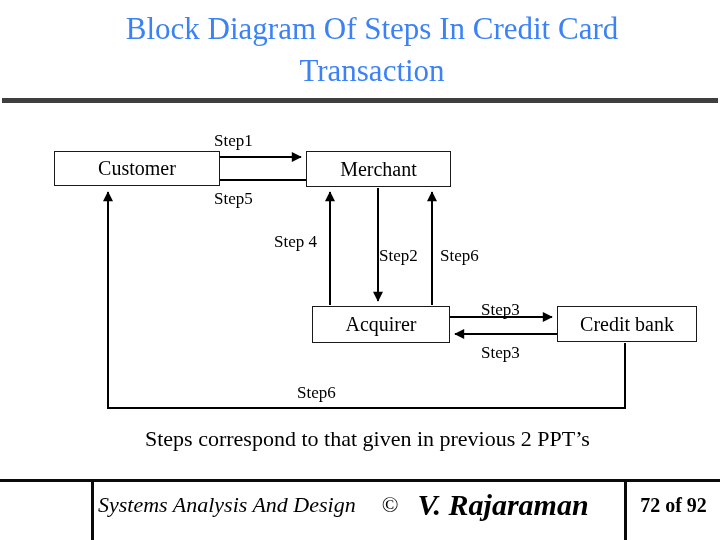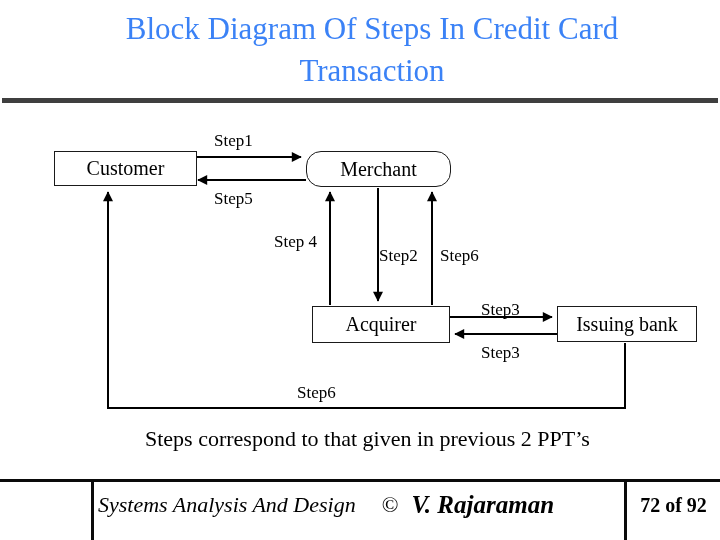--- a/index.html
+++ b/index.html
@@ -15,22 +15,22 @@
   }
   .title-bar{
     position:absolute;left:2px;top:98px;width:716px;height:5px;background:#3f3f3f;
   }
   
   .dbox{
     position:absolute;border:1.5px solid #1a1a1a;background:#fff;
     display:flex;align-items:center;justify-content:center;
     font-size:20px;box-sizing:border-box;
   }
-  #box-customer{left:54px;top:151px;width:143px;height:35px;}
-  #box-merchant{left:306px;top:151px;width:145px;height:36px;border-radius:15px;}
+  #box-customer{left:54px;top:151px;width:166px;height:35px;}
+  #box-merchant{left:306px;top:151px;width:145px;height:36px;}
   #box-acquirer{left:312px;top:306px;width:138px;height:37px;}
   #box-issuing{left:557px;top:306px;width:140px;height:36px;}
   
   .steplabel{position:absolute;font-size:17px;white-space:nowrap;}
   #lbl-step1{left:214px;top:131px;}
   #lbl-step5{left:214px;top:189px;}
   #lbl-step4{left:274px;top:232px;}
   #lbl-step2{left:379px;top:246px;}
   #lbl-step6-mid{left:440px;top:246px;}
   #lbl-step3-top{left:481px;top:300px;}
@@ -48,21 +48,21 @@
     position:absolute;left:0;top:482px;width:91px;height:46px;
     display:flex;align-items:center;justify-content:center;
     font-size:17px;font-weight:bold;
   }
   .footer-mid{
     position:absolute;left:98px;top:482px;width:524px;height:46px;
     display:flex;align-items:center;gap:4px;
   }
   .footer-book{font-style:italic;font-size:22px;}
   .footer-copy{font-size:22px;margin-left:22px;}
-  .footer-author{font-style:italic;font-weight:bold;font-size:25px;margin-left:9px;}
+  .footer-author{font-style:italic;font-weight:bold;font-size:30px;margin-left:15px;}
   .footer-cell-right{
     position:absolute;left:627px;top:482px;width:93px;height:46px;
     display:flex;align-items:center;justify-content:center;
     font-size:20px;font-weight:bold;
   }
 </style>
 </head>
 <body>
 
 <div id="slide">
@@ -94,21 +94,21 @@
   <div class="dbox" id="box-customer">
     <span>Customer</span>
   </div>
   <div class="dbox" id="box-merchant">
     <span>Merchant</span>
   </div>
   <div class="dbox" id="box-acquirer">
     <span>Acquirer</span>
   </div>
   <div class="dbox" id="box-issuing">
-    <span>Issuing bank</span>
+    <span>Credit bank</span>
   </div>
 
   <div class="steplabel" id="lbl-step1">Step1</div>
   <div class="steplabel" id="lbl-step5">Step5</div>
   <div class="steplabel" id="lbl-step4">Step 4</div>
   <div class="steplabel" id="lbl-step2">Step2</div>
   <div class="steplabel" id="lbl-step6-mid">Step6</div>
   <div class="steplabel" id="lbl-step3-top">Step3</div>
   <div class="steplabel" id="lbl-step3-bottom">Step3</div>
   <div class="steplabel" id="lbl-step6-bottom">Step6</div>

